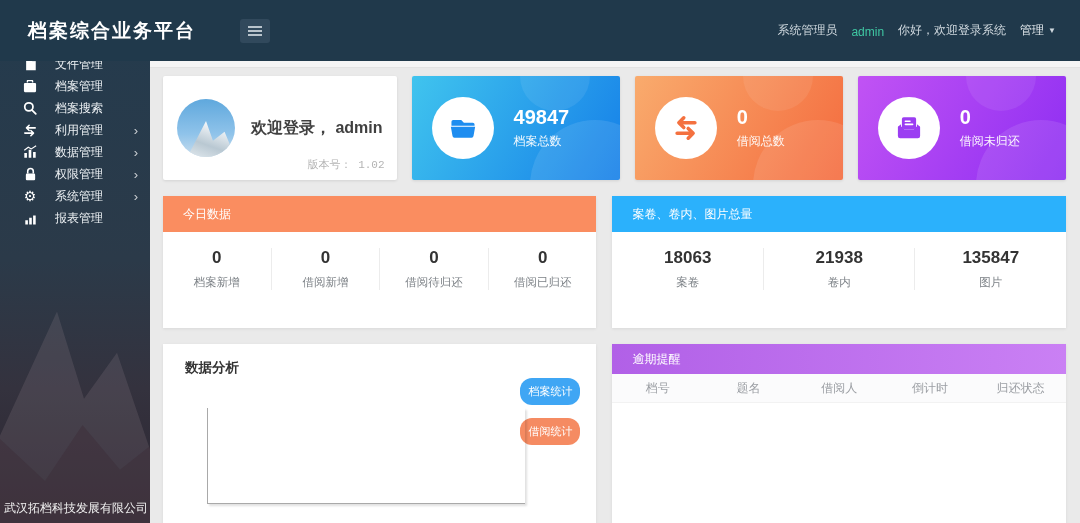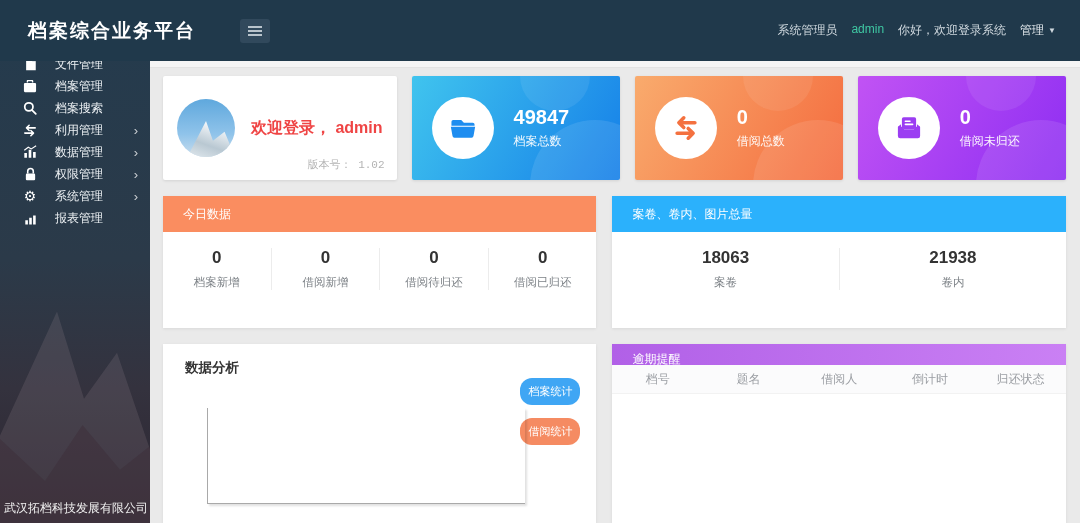--- a/index.html
+++ b/index.html
@@ -5,21 +5,21 @@
   * { margin:0; padding:0; box-sizing:border-box; }
   html,body { width:1080px; height:523px; }
   body { font-family:"Liberation Sans","DejaVu Sans",sans-serif; background:#eaeaea; overflow:hidden; }
   .app { position:relative; width:1080px; height:523px; }
 
   
   .topbar { position:absolute; top:0; left:0; width:100%; height:61px; background:#20394b; display:flex; align-items:center; z-index:5; }
   .app-title { color:#fff; font-size:19px; font-weight:bold; letter-spacing:2px; margin-left:28px; }
   .hamburger { margin-left:44px; width:30px; height:24px; background:#31495c; border-radius:3px; display:flex; flex-direction:column; justify-content:center; align-items:center; gap:2px; cursor:pointer; border:none; }
   .hamburger i { display:block; width:14px; height:2px; background:#b9c4cc; }
-  .topbar-right { margin-left:auto; margin-right:24px; display:flex; align-items:flex-start; gap:14px; font-size:12px; color:#cfd8de; }
+  .topbar-right { margin-left:auto; margin-right:24px; display:flex; align-items:flex-end; gap:14px; font-size:12px; color:#cfd8de; }
   .username { color:#3fc7a3; }
   .admin-menu { cursor:pointer; display:flex; align-items:center; gap:4px; color:#e3e9ed; }
   .caret { font-size:10px; color:#cfd8de; }
 
   
   .sidebar { position:absolute; top:44px; left:0; width:150px; height:479px; background:linear-gradient(180deg,#253b4d 0%,#2b3a49 45%,#34323e 72%,#2c2530 100%); overflow:hidden; }
   .mountain1 { position:absolute; bottom:0; left:0; width:150px; height:230px; background:rgba(190,170,180,0.14); clip-path:polygon(0 100%,0 62%,38% 8%,56% 46%,78% 26%,100% 68%,100% 100%); }
   .mountain2 { position:absolute; bottom:0; left:0; width:150px; height:140px; background:rgba(60,45,55,0.45); clip-path:polygon(0 100%,0 40%,30% 70%,55% 30%,80% 62%,100% 45%,100% 100%); }
   .menu { position:relative; padding-top:9px; z-index:2; }
   .menu-item { height:22px; display:flex; align-items:center; padding:0 12px 0 22px; color:#eef2f5; font-size:12px; cursor:pointer; }
@@ -37,21 +37,21 @@
   .breadcrumb-label { font-size:11px; color:#97a0a6; margin-left:5px; }
   .refresh-btn { margin-left:auto; background:none; border:none; font-size:14px; color:#9aa0a5; cursor:pointer; line-height:1; }
   .content { padding:8px 14px 0 13px; }
 
   
   .cards-row { display:grid; grid-template-columns:repeat(4,1fr); gap:15px; height:104px; }
   .card { border-radius:2px; box-shadow:0 1px 3px rgba(0,0,0,.10); }
   .welcome-card { background:#fff; display:flex; align-items:center; padding:0 14px; position:relative; }
   .avatar { width:58px; height:58px; border-radius:50%; background:linear-gradient(180deg,#5fa8dd 0%,#8fc3ea 60%,#c9dded 100%); position:relative; overflow:hidden; flex:none; }
   .avatar::after { content:""; position:absolute; left:0; bottom:0; width:100%; height:62%; background:linear-gradient(200deg,#f4f7fa 20%,#b9c8d2 60%,#e9eff3 100%); clip-path:polygon(18% 100%,50% 0,62% 55%,82% 30%,100% 100%); }
-  .welcome-text { font-size:16px; font-weight:bold; color:#ef4444; margin-left:16px; white-space:nowrap; }
+  .welcome-text { font-size:16px; font-weight:bold; color:#404040; margin-left:16px; white-space:nowrap; }
   .version { position:absolute; right:12px; bottom:8px; font-size:11px; color:#b3b3b3;font-family:Liberation Mono, monospace; }
   .stat-card { position:relative; color:#fff; display:flex; align-items:center; padding-left:20px; overflow:hidden; }
   .stat-card::before { content:""; position:absolute; width:130px; height:130px; border-radius:50%; background:rgba(255,255,255,.10); right:-40px; bottom:-70px; }
   .stat-card::after { content:""; position:absolute; width:70px; height:70px; border-radius:50%; background:rgba(255,255,255,.08); right:30px; top:-35px; }
   .stat-blue   { background:linear-gradient(120deg,#40c4ee 0%,#157fe8 100%); }
   .stat-orange { background:linear-gradient(120deg,#f9ab6d 0%,#f46b3e 100%); }
   .stat-purple { background:linear-gradient(120deg,#c153f4 0%,#8e2ef2 100%); }
   .stat-icon-wrap { width:62px; height:62px; border-radius:50%; background:#fff; display:flex; align-items:center; justify-content:center; flex:none; z-index:1; }
   .stat-info { margin-left:20px; z-index:1; }
   .stat-value { font-size:20px; font-weight:bold; }
@@ -72,21 +72,21 @@
   
   .bottom-row { display:grid; grid-template-columns:432fr 452fr; gap:16px; margin-top:16px; height:188px; }
   .analysis-panel { position:relative; padding:15px 16px; }
   .analysis-title { font-size:13.5px; font-weight:bold; color:#333;margin-left:6px; }
   .chart-btns { position:absolute; right:16px; top:34px; display:flex; flex-direction:column; gap:13px; align-items:flex-end; }
   .chart-btn { border:none; color:#fff; font-size:11px; padding:6px 8px; border-radius:12px; cursor:pointer; white-space:nowrap; }
   .btn-blue { background:#3fa6f4; }
   .btn-orange { background:#f58b62; }
   .chart-axes { position:absolute; left:44px; top:64px; width:318px; height:96px; border-left:1px solid #a9a9a9; border-bottom:1px solid #a9a9a9; box-shadow:2px 2px 2px rgba(0,0,0,.12); }
   .overdue-panel { overflow:hidden; }
-  .header-purple { height:21px; line-height:30px; background:linear-gradient(90deg,#b160e7 0%,#ca80f4 100%); color:#fff; font-size:12px; padding-left:20px; }
+  .header-purple { height:30px; line-height:30px; background:linear-gradient(90deg,#b160e7 0%,#ca80f4 100%); color:#fff; font-size:12px; padding-left:20px; }
   .table-header { display:flex; height:29px; align-items:center; background:#fbfbfc; border-bottom:1px solid #f2f2f2; }
   .th-cell { flex:1; text-align:center; font-size:12px; color:#9b9ea3; }
   .table-body { background:#fff; height:129px; }
 </style>
 </head>
 <body>
 
 <div class="app">
 
   <div class="topbar">
@@ -287,20 +287,24 @@
           <div class="panel-header header-blue">案卷、卷内、图片总量</div>
           <div class="stats-row">
             <div class="stat-cell">
               <div class="cell-value">18063</div>
               <div class="cell-label">案卷</div>
             </div>
             <div class="stat-cell">
               <div class="cell-value">21938</div>
               <div class="cell-label">卷内</div>
             </div>
+            <div class="stat-cell">
+              <div class="cell-value">135847</div>
+              <div class="cell-label">图片</div>
+            </div>
           </div>
         </div>
 
       </div>
 
       <div class="bottom-row">
 
         <div class="panel analysis-panel">
           <div class="analysis-title">数据分析</div>
           <div class="chart-btns">

